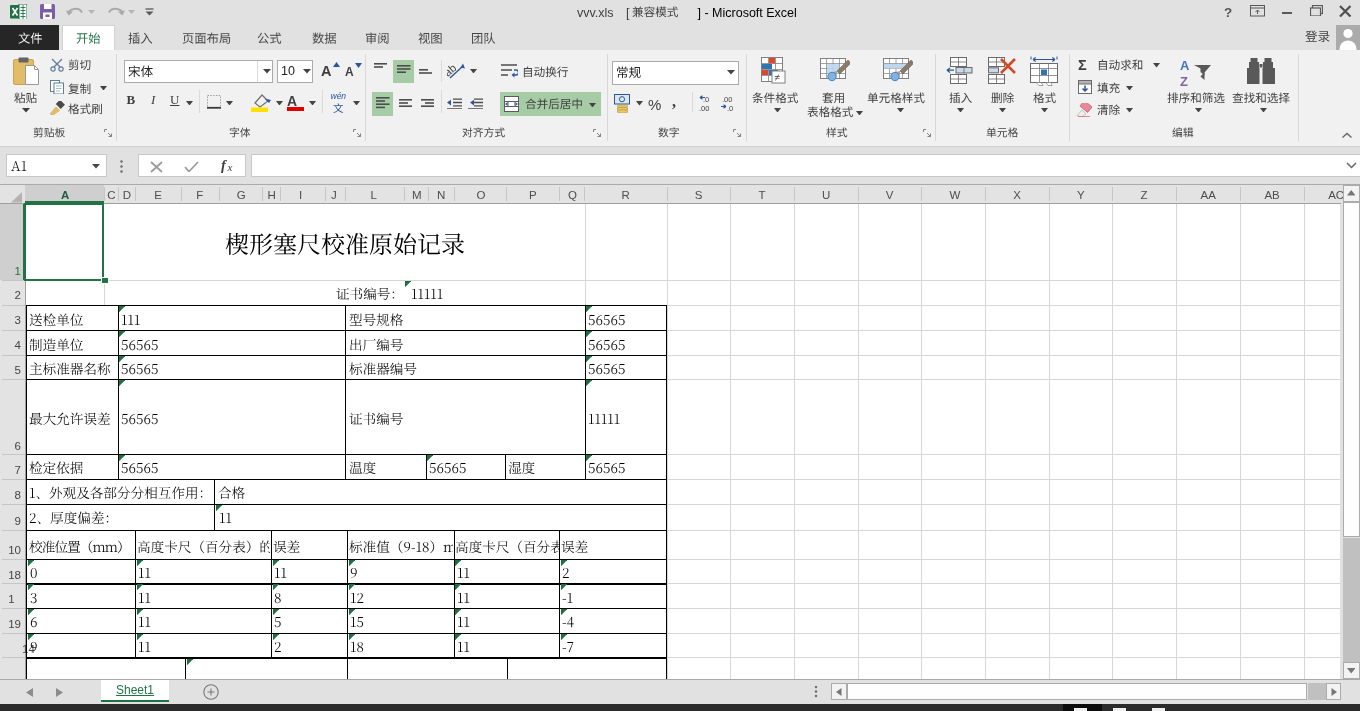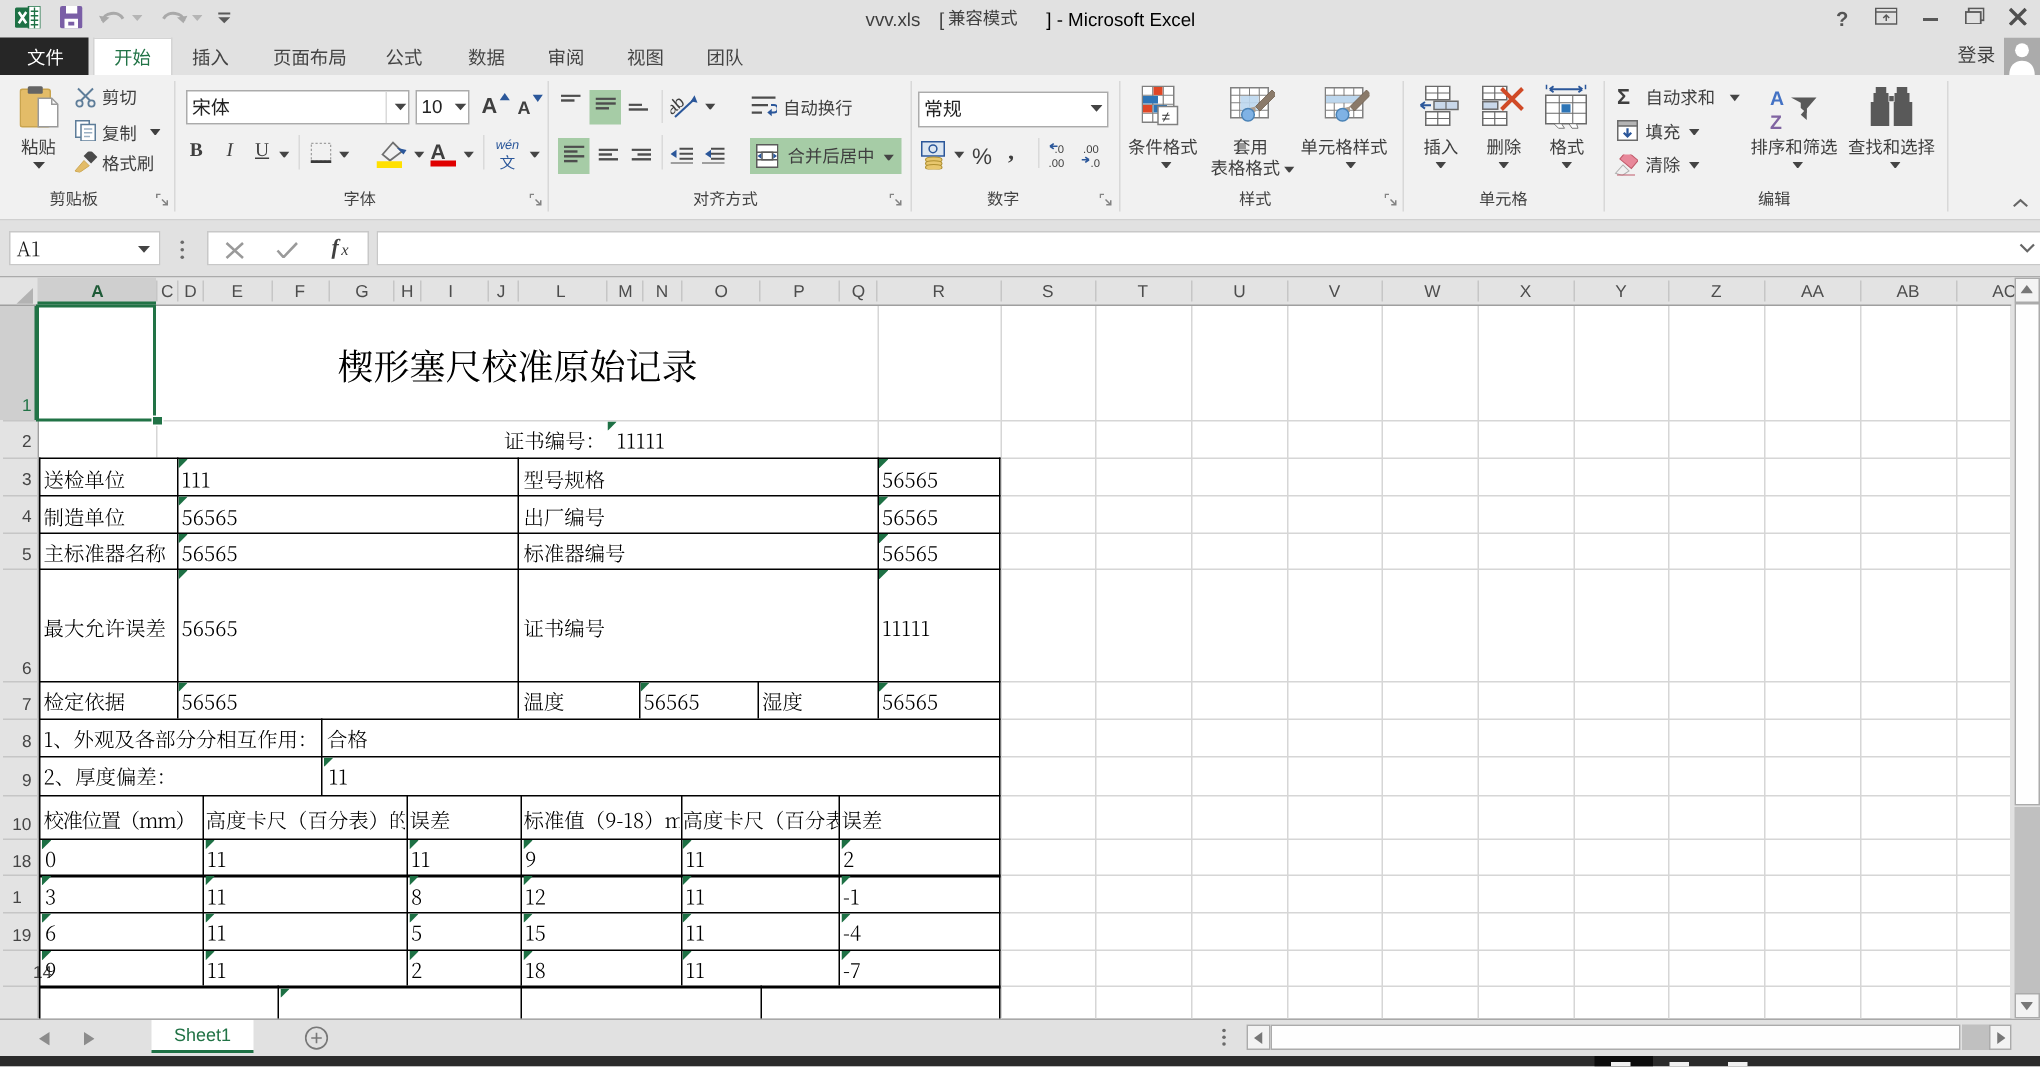--- a/index.html
+++ b/index.html
@@ -1560,21 +1560,21 @@
 <div style="position:absolute;left:100.5px;top:276.5px;width:8.0px;height:7.5px;background:#fff;"></div>
 <div style="position:absolute;left:102.0px;top:278.0px;width:5.5px;height:5.0px;background:#217346;"></div>
 <svg style="position:absolute;left:26.0px;top:687.5px;" width="8.0" height="9.0" viewBox="0 0 8.0 9.0">
     <path d="M7 0v9L0 4.5z" fill="#8c8c8c"></path>
   </svg>
 <svg style="position:absolute;left:55.0px;top:687.5px;" width="8.0" height="9.0" viewBox="0 0 8.0 9.0">
     <path d="M1 0v9l7-4.5z" fill="#8c8c8c"></path>
   </svg>
 <div style="position:absolute;left:101.0px;top:679.5px;width:68.0px;height:21.0px;background:#fff;"></div>
 <div style="position:absolute;left:101.0px;top:699.5px;width:68.0px;height:2.5px;background:#1e7145;"></div>
-<div style="position:absolute;left:116.0px;top:684.0px;font:normal normal 12.0px/13.8px 'Liberation Sans';color:#217346;letter-spacing:0;white-space:pre;">Sheet1</div>
+<div style="position:absolute;left:116.0px;top:684.0px;font:normal normal 12.0px/13.8px 'Liberation Sans';color:#217346;letter-spacing:0;white-space:pre;text-decoration:underline;">Sheet1</div>
 <svg style="position:absolute;left:203.0px;top:684.0px;" width="16.0" height="16.0" viewBox="0 0 16.0 16.0">
     <circle cx="8" cy="8" r="7.2" fill="none" stroke="#787878" stroke-width="1.1"></circle>
     <path d="M8 4.5v7M4.5 8h7" stroke="#787878" stroke-width="1.1"></path>
   </svg>
 <svg style="position:absolute;left:814.0px;top:685.0px;" width="5.0" height="13.0" viewBox="0 0 5.0 13.0">
     <g fill="#6a6a6a">
       <circle cx="2" cy="2" r="1.2"></circle>
       <circle cx="2" cy="6.5" r="1.2"></circle>
       <circle cx="2" cy="11" r="1.2"></circle>
     </g>

